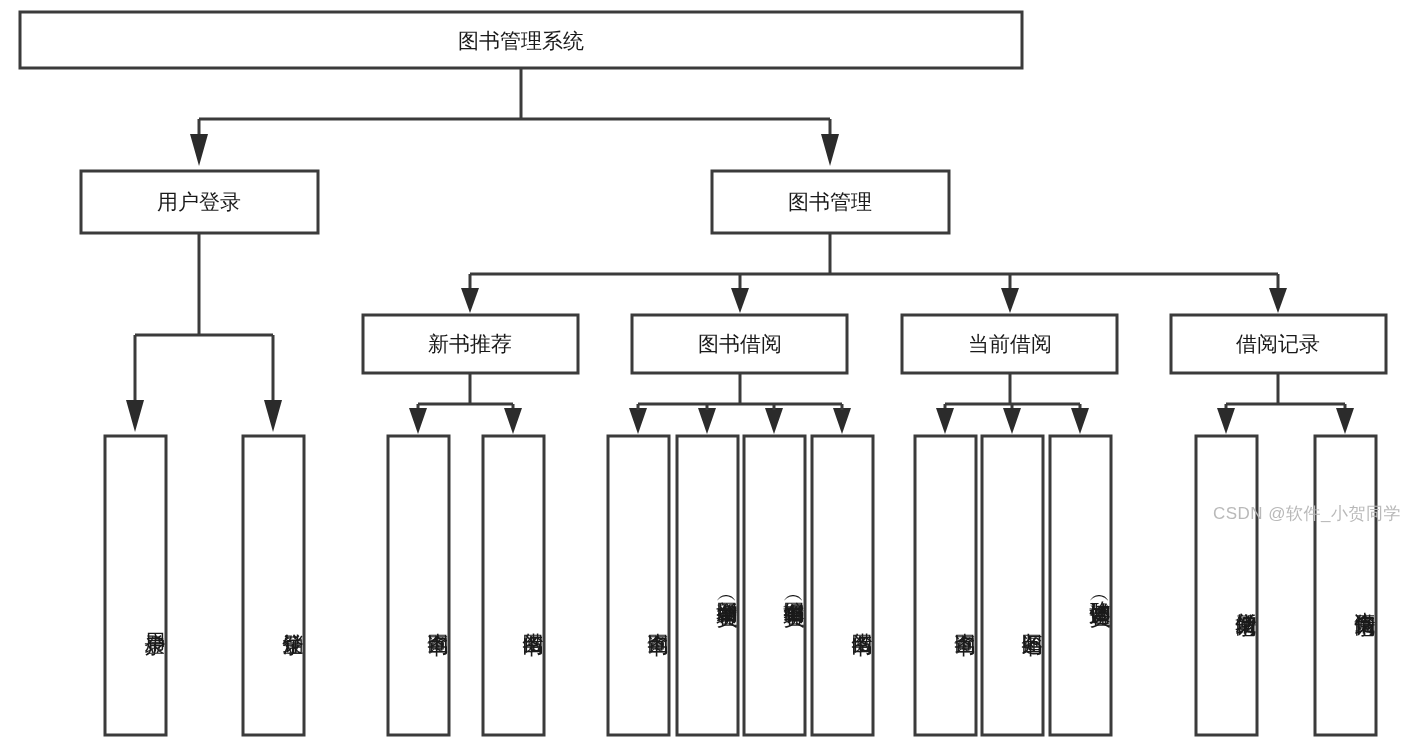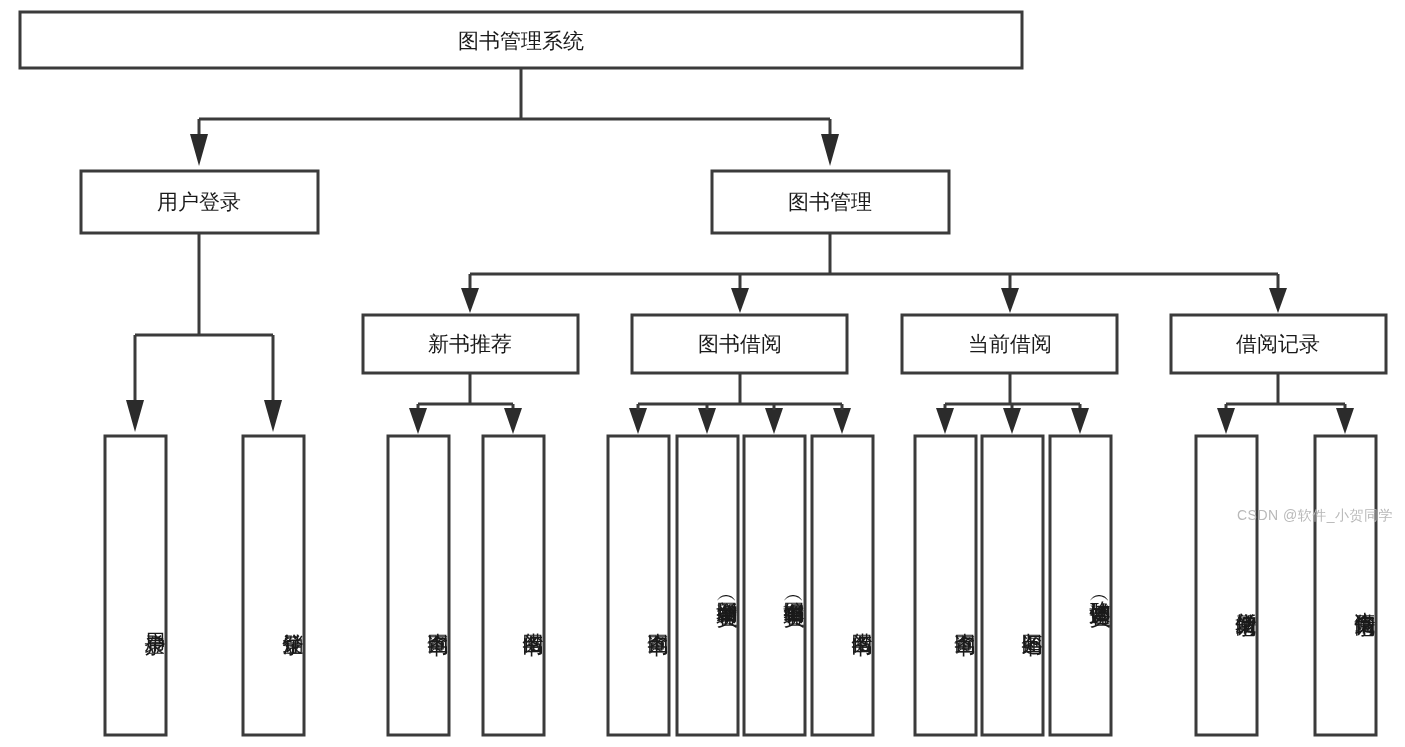--- a/index.html
+++ b/index.html
@@ -59,24 +59,24 @@
     text-orientation: upright;
     letter-spacing: 1px;
     white-space: pre;
     display: flex;
     align-items: flex-start;
     justify-content: center;
     pointer-events: none;
   }
   .watermark {
     position: absolute;
-    right: 12px;
+    right: 4px;
     bottom: 6px;
     font-family: "Liberation Sans", "DejaVu Sans", sans-serif;
-    font-size: 14px;
+    font-size: 17px;
     color: #b9b9b9;
     white-space: nowrap;
     letter-spacing: 0.5px;
   }
 </style>
 </head>
 <body>
 
 <div id="diagram-root">
 

